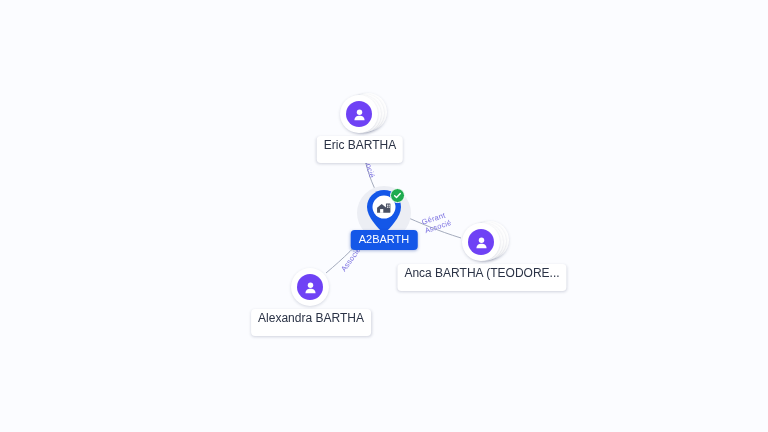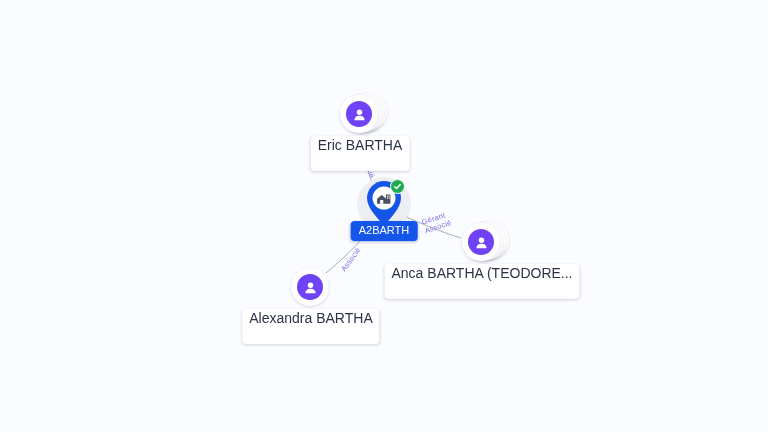--- a/index.html
+++ b/index.html
@@ -66,22 +66,22 @@
   }
   .avatar-circle svg { display: block; }
 
   .node-label {
     position: absolute;
     left: 50%;
     top: 42px;
     transform: translateX(-50%);
     background: #ffffff;
     border-radius: 4px;
-    padding: 3px 7px 20px 7px;
-    font-size: 14px;
+    padding: 3px 7px 12px 7px;
+    font-size: 12px;
     line-height: 12px;
     color: #2b3346;
     white-space: nowrap;
     box-shadow: 0 1px 3px rgba(40, 50, 90, 0.20);
   }
 
   
   .company-node { width: 46px; height: 46px; }
   .pin-halo {
     position: absolute;
@@ -219,21 +219,21 @@
       <div class="avatar-circle">
         <svg width="15" height="15" viewBox="0 0 16 16" aria-hidden="true">
           <circle cx="8" cy="5.6" r="2.9" fill="#ffffff"></circle>
           <path d="M2.6,14.2 C2.6,10.6 5.0,9.2 8,9.2 C11,9.2 13.4,10.6 13.4,14.2 Z" fill="#ffffff"></path>
         </svg>
       </div>
     </div>
     <div class="node-label">Anca BARTHA (TEODORE...</div>
   </div>
 
-  <div class="node company-node" style="left:384px; top:204px;">
+  <div class="node company-node" style="left:384px; top:213px;">
     <div class="pin-halo"></div>
     <div class="pin-wrap">
       <svg width="42" height="48" viewBox="0 0 42 48" aria-hidden="true">
         <path d="M21,2 C30.4,2 38,9.6 38,19 C38,28.6 27.4,40 21,46 C14.6,40 4,28.6 4,19 C4,9.6 11.6,2 21,2 Z" fill="#1457e8"></path>
         <circle cx="21" cy="19" r="11.5" fill="#ffffff"></circle>
       </svg>
       <div class="pin-icon">
         <svg width="16" height="15" viewBox="0 0 18 16" aria-hidden="true">
           <rect x="11.2" y="2.2" width="5.0" height="10.6" rx="0.5" fill="#4a5163"></rect>
           <rect x="12.3" y="3.6" width="1.3" height="1.3" fill="#ffffff"></rect>

